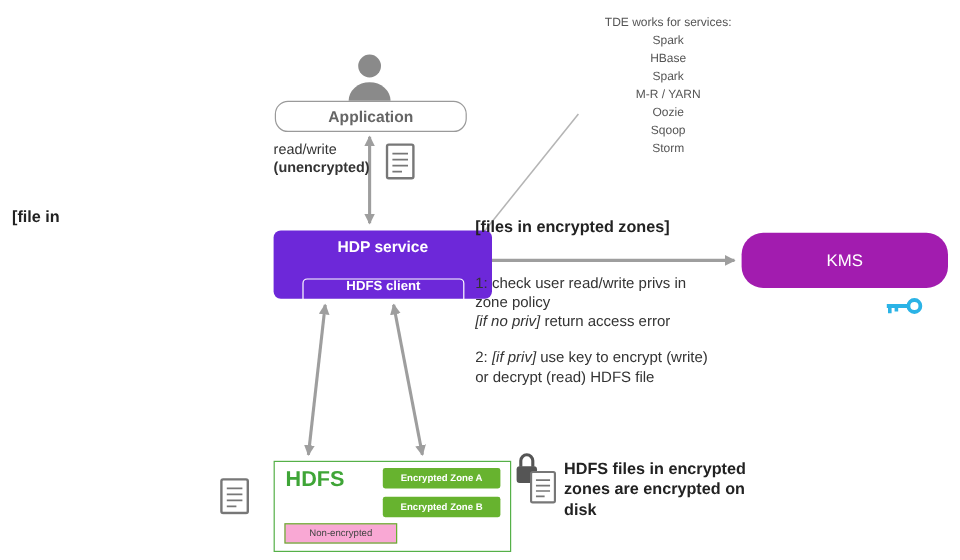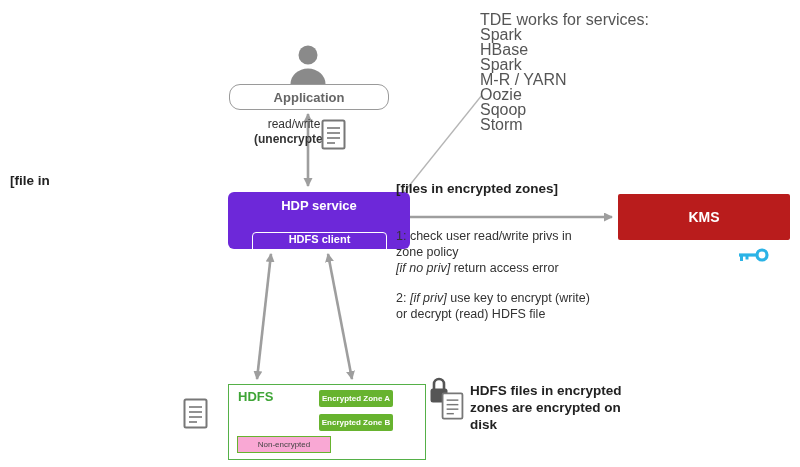--- a/index.html
+++ b/index.html
@@ -7,53 +7,53 @@
   #canvas{position:relative;width:800px;height:467px;background:#fff;overflow:hidden;}
   .abs{position:absolute;}
   svg.overlay{position:absolute;left:0;top:0;pointer-events:none;}
 
   
   .app-box{left:229px;top:84px;width:158px;height:24px;background:#fff;border:1.5px solid #9a9a9a;
     border-radius:11px;display:flex;align-items:center;justify-content:center;
     font-weight:bold;font-size:13px;color:#666;}
 
   
-  .rw-note{left:228px;top:117px;width:82px;text-align:center;font-size:12px;color:#333;line-height:15px;margin-left:25px;}
+  .rw-note{left:228px;top:117px;width:82px;text-align:left;font-size:12px;color:#333;line-height:15px;}
   .rw-note .b{font-weight:bold;}
 
   
   .left-note{left:10px;top:172px;font-size:13.5px;font-weight:bold;color:#222;line-height:17px;}
 
   
   .hdp-box{left:228px;top:192px;width:182px;height:57px;background:#6d28d9;border-radius:6px;}
   .hdp-label{position:absolute;left:0;top:6px;width:100%;text-align:center;color:#fff;
     font-weight:bold;font-size:13px;}
   .hdfs-client{position:absolute;left:24px;top:28px;width:133px;height:19px;border:1.5px solid #fff;
     border-radius:4px;display:flex;align-items:flex-start;justify-content:center;color:#fff;
     font-weight:bold;font-size:11px;margin-top:12px;}
 
   
   .enc-note{left:396px;top:181px;font-size:13.5px;font-weight:bold;color:#222;}
 
   
-  .kms-box{left:618px;top:194px;width:172px;height:46px;background:#b91c1c;border-radius:2px;
-    display:flex;align-items:center;justify-content:center;color:#fff;font-weight:bold;font-size:14px;}
+  .kms-box{left:618px;top:194px;width:172px;height:46px;background:#a21caf;border-radius:18px;
+    display:flex;align-items:center;justify-content:center;color:#fff;font-weight:normal;font-size:14px;}
 
   
-  .tde-list{left:480px;top:12px;font-size:16px;color:#555;line-height:15px;}
+  .tde-list{left:504px;top:12px;font-size:10px;color:#555;line-height:15px;text-align:center;}
 
   
   .policy{left:396px;top:228px;width:250px;font-size:12.5px;color:#333;line-height:16px;}
   .policy .it{font-style:italic;}
   .policy .p2{margin-top:14px;}
 
   
   .hdfs-box{left:228px;top:384px;width:196px;height:74px;background:#fff;border:1.5px solid #55b048;}
-  .hdfs-label{position:absolute;left:9px;top:4px;color:#3fa537;font-weight:bold;font-size:13px;}
-  .zone{position:absolute;left:90px;width:74px;height:17px;background:#67b32f;color:#fff;
+  .hdfs-label{position:absolute;left:9px;top:4px;color:#3fa537;font-weight:bold;font-size:18px;}
+  .zone{position:absolute;left:90px;width:98px;height:17px;background:#67b32f;color:#fff;
     font-size:8px;font-weight:bold;display:flex;align-items:center;justify-content:center;border-radius:2px;}
   .zone-a{top:5px;}
   .zone-b{top:29px;}
   .non-enc{position:absolute;left:8px;top:51px;width:92px;height:15px;background:#f9a8d4;border:1px solid #67b32f;
     color:#444;font-size:8px;display:flex;align-items:center;justify-content:center;}
 
   
   .disk-note{left:470px;top:382px;width:190px;font-size:13.5px;font-weight:bold;color:#222;line-height:17px;}
 
   .icon{display:block;}

